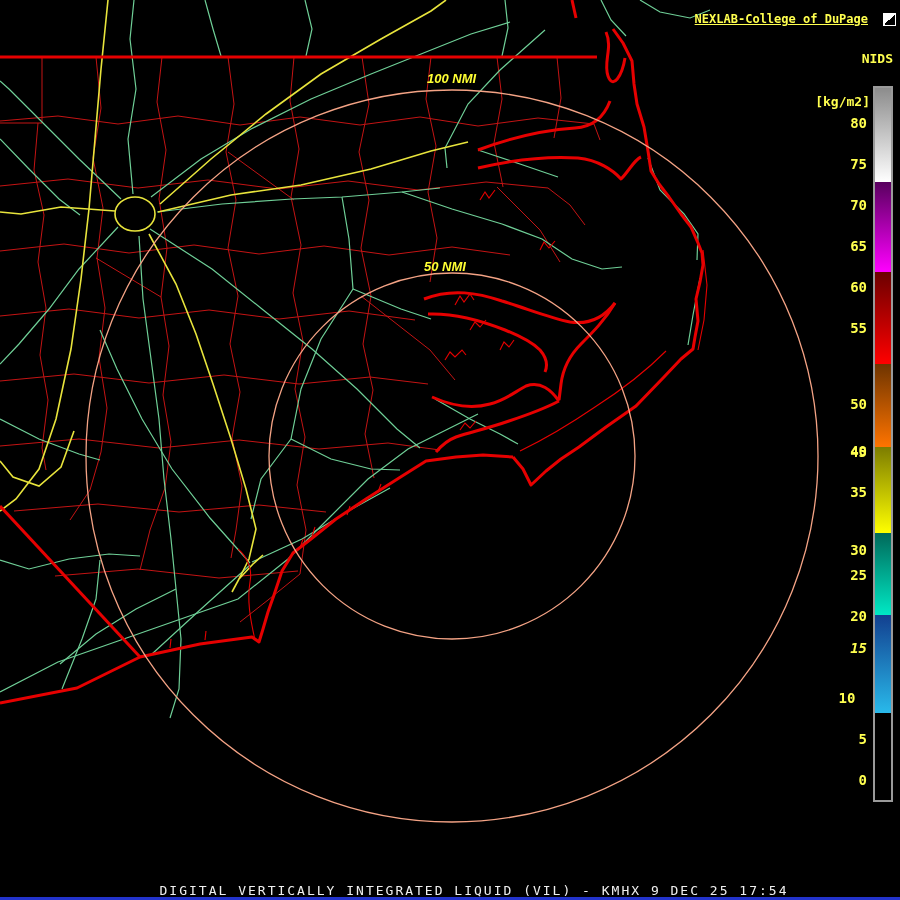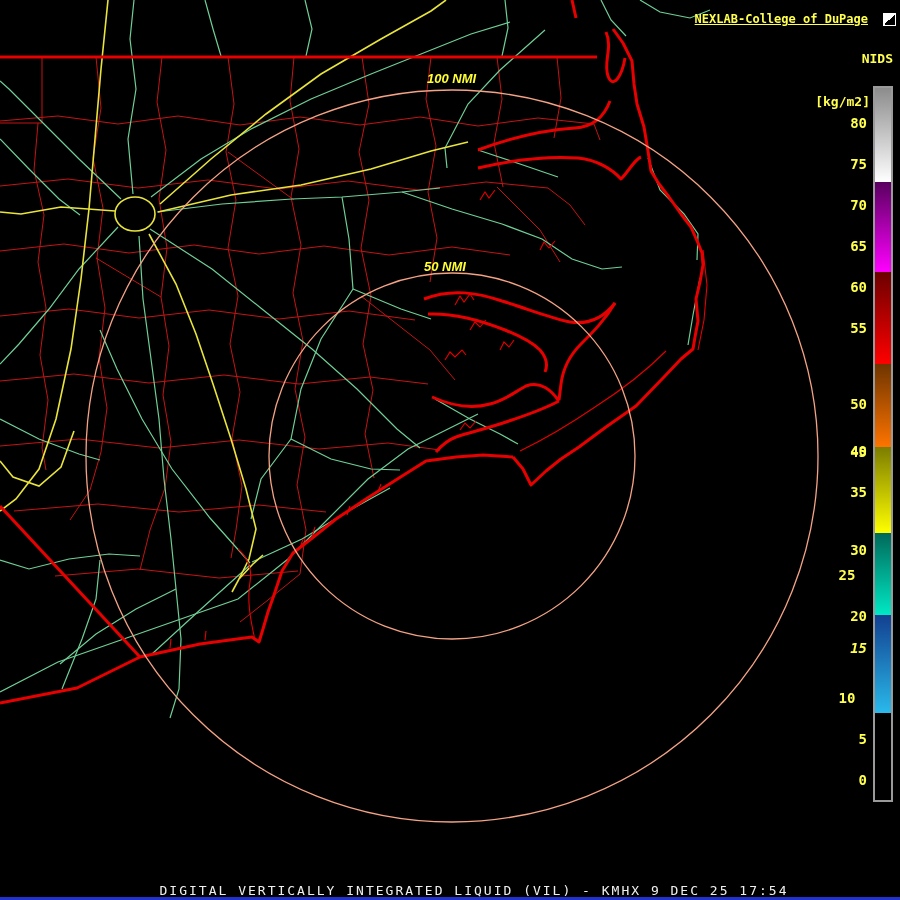--- a/index.html
+++ b/index.html
@@ -172,21 +172,21 @@
       <div class="tick ytext" style="top: 156.005px;">75</div>
       <div class="tick ytext" style="top: 197.06px;">70</div>
       <div class="tick ytext" style="top: 238.115px;">65</div>
       <div class="tick ytext" style="top: 279.17px;">60</div>
       <div class="tick ytext" style="top: 320.225px;">55</div>
       <div class="tick ytext" style="top: 354px; margin-top: 42px;">50</div>
       <div class="tick ytext" style="top: 402.335px; margin-top: 42px;">45</div>
       <div class="tick ytext" style="top: 443.39px;">40</div>
       <div class="tick ytext" style="top: 484.445px;">35</div>
       <div class="tick ytext" style="top: 525.5px; margin-top: 16px;">30</div>
-      <div class="tick ytext" style="top: 566.555px; text-align: center;">25</div>
+      <div class="tick ytext" style="top: 566.555px;">25</div>
       <div class="tick ytext" style="top: 607.61px;">20</div>
       <div class="tick ytext" style="top: 640px; font-style: italic;">15</div>
       <div class="tick ytext" style="top: 689.72px; text-align: center;">10</div>
       <div class="tick ytext" style="top: 730.775px;">5</div>
       <div class="tick ytext" style="top: 771.83px;">0</div>
     </div>
 
   <div id="caption">DIGITAL VERTICALLY INTEGRATED LIQUID (VIL) - KMHX 9 DEC 25 17:54</div>
   <div id="bottombar" style="background: rgb(34, 51, 204);"></div>
 

